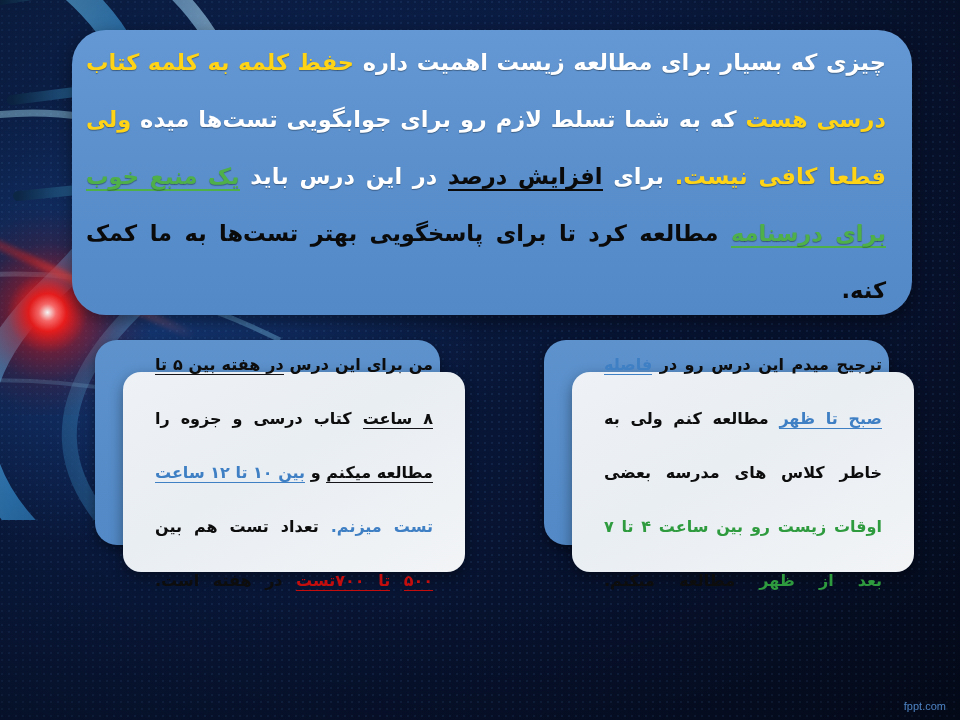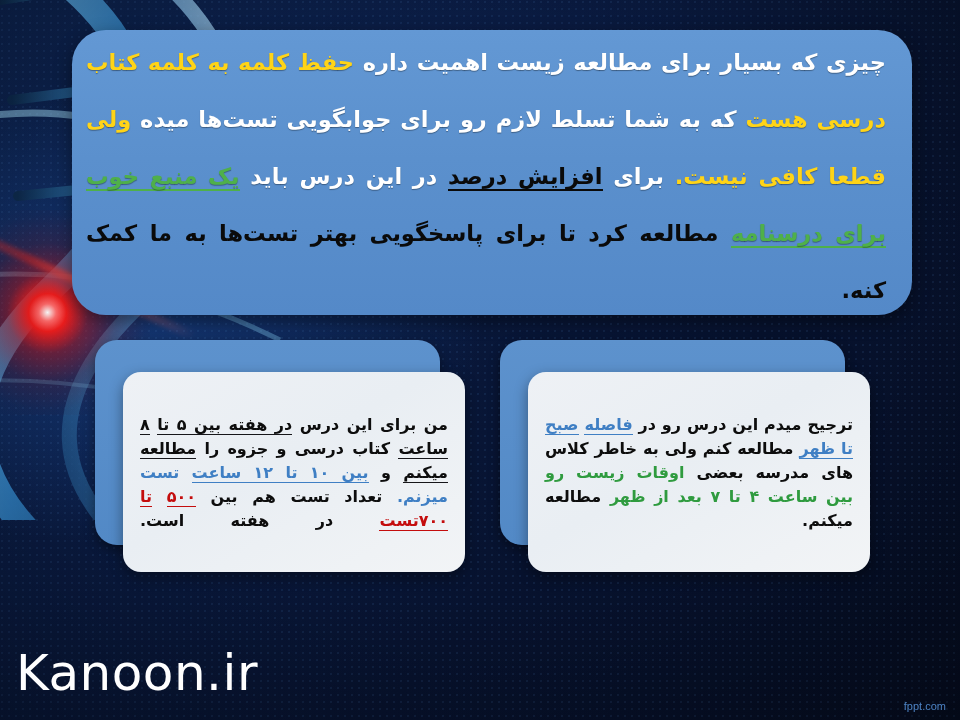--- a/index.html
+++ b/index.html
@@ -74,46 +74,46 @@
     text-shadow: 0 1px 1px rgba(0,0,0,.35);
   }
   .y  { color:#ffd417; }
   .k  { color:#0a0a0a; text-shadow:none; }
   .ku { color:#0a0a0a; text-shadow:none; border-bottom:2px solid #0a0a0a; }
   .gu { color:#4fb04a; border-bottom:2px solid #4fb04a; }
 
   
   .card-wrap { position:absolute; width:370px; height:235px; }
   .card-wrap.left  { left: 95px;  top: 340px; }
-  .card-wrap.right { left: 500px; top: 340px; }
+  .card-wrap.right { left: 544px; top: 340px; }
 
   .card-back {
     position:absolute; left:0; top:0;
     width: 345px; height: 205px;
     border-radius: 22px;
     background: linear-gradient(180deg, #5d92cd 0%, #5289c6 100%);
     box-shadow: 0 4px 12px rgba(0,0,0,.45);
   }
   .card-front {
     position:absolute; left: 28px; top: 32px;
     width: 342px; height: 200px;
     border-radius: 18px;
     background: linear-gradient(150deg, #eef1f5 0%, #e9eef3 45%, #f2f4f6 100%);
     box-shadow: 0 5px 14px rgba(0,0,0,.40);
     box-sizing:border-box;
     padding: 12px 16px 10px 16px;
     display:flex; align-items:center;
   }
   .card-front p {
-    margin:1px;
+    margin:16px;
     direction: rtl;
     text-align: justify;
     text-align-last: justify;
     font-size: 16px;
-    line-height: 24px;
+    line-height: 54px;
     font-weight: bold;
     color: #0d0d0d;
     width:100%;
   }
   .bu { border-bottom: 1.6px solid #16161a; }
   .bl { color:#3f7fc4; }
   .blu{ color:#3f7fc4; border-bottom:1.6px solid #3f7fc4; }
   .gr { color:#2f9b3f; }
   .rdu{ color:#c40d0d; border-bottom:1.6px solid #c40d0d; }
 
@@ -216,16 +216,15 @@
       <p>
         <span>ترجیح میدم این درس رو در </span><span class="blu">فاصله</span>
         <span class="blu">صبح تا ظهر</span><span> مطالعه کنم ولی به خاطر </span>
         <span>کلاس های مدرسه بعضی </span><span class="gr">اوقات</span>
         <span class="gr">زیست رو بین ساعت ۴ تا ۷ بعد از</span>
         <span class="gr">ظهر</span><span> مطالعه میکنم.</span>
       </p>
     </div>
   </div>
 
-  <div class="brand">Kanoon.ir</div>
   <div class="fppt">fppt.com</div>
 
 </div>
 
 </body></html>

